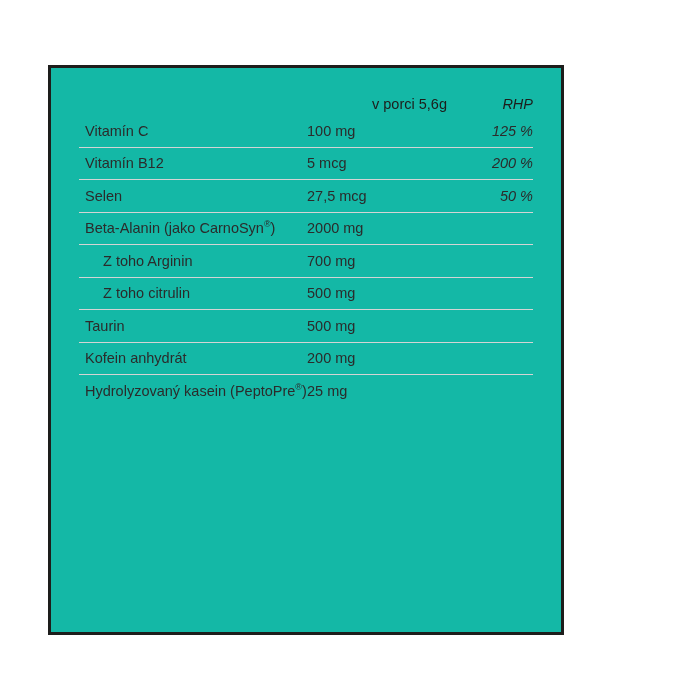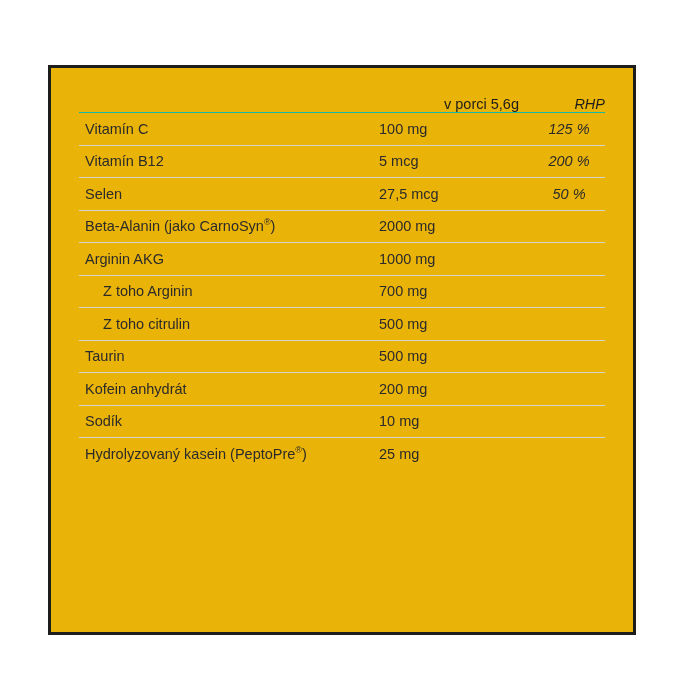--- a/index.html
+++ b/index.html
@@ -16,25 +16,25 @@
   .page {
     position: relative;
     width: 700px;
     height: 700px;
     box-sizing: border-box;
   }
   .panel {
     position: absolute;
     left: 48px;
     top: 65px;
-    width: 588px;
+    width: 516px;
     height: 570px;
     border: 3px solid #1d1d1b;
     box-sizing: border-box;
-    background: #eab308;
+    background: #14b8a6;
   }
   .table-wrap {
     position: absolute;
     left: 28px;
     top: 28px;
     right: 28px;
   }
   table.nutrition {
     width: 100%;
     border-collapse: collapse;
@@ -60,21 +60,21 @@
     text-align: right;
     padding-right: 14px;
   }
   thead th.col-rhp {
     text-align: right;
   }
   tbody tr {
     border-top: 1px solid #d4d4d4;
   }
   tbody tr:first-child {
-    border-top: 1px solid #14b8a6;
+    border-top: 3px solid #14b8a6;
   }
   tbody td {
     height: 31.5px;
     color: #2b2b2b;
     font-size: 14.5px;
   }
   tbody td.col-name {
     text-align: left;
     padding-left: 6px;
     white-space: nowrap;
@@ -82,21 +82,21 @@
   tbody td.col-name.indent {
     padding-left: 24px;
     margin-top: 28px;
   }
   tbody td.col-amount {
     text-align: left;
     padding-right: 14px;
     white-space: nowrap;
   }
   tbody td.col-rhp {
-    text-align: center;
+    text-align: right;
     white-space: nowrap;
   }
   .col-amount-w { width: 140px; }
   .col-rhp-w { width: 72px; font-style: italic; }
   sup {
     font-size: 9px;
     vertical-align: super;
     line-height: 0;
   }
 </style>
@@ -129,50 +129,40 @@
               <td class="col-name">Selen</td>
               <td class="col-amount col-amount-w">27,5 mcg</td>
               <td class="col-rhp col-rhp-w">50 %</td>
             </tr>
             <tr>
               <td class="col-name">Beta-Alanin (jako CarnoSyn<sup>®</sup>)</td>
               <td class="col-amount col-amount-w">2000 mg</td>
               <td class="col-rhp col-rhp-w"></td>
             </tr>
             <tr>
-              <td class="col-name">Arginin AKG</td>
-              <td class="col-amount col-amount-w">1000 mg</td>
-              <td class="col-rhp col-rhp-w"></td>
-            </tr>
-            <tr>
               <td class="col-name indent">Z toho Arginin</td>
               <td class="col-amount col-amount-w">700 mg</td>
               <td class="col-rhp col-rhp-w"></td>
             </tr>
             <tr>
               <td class="col-name indent">Z toho citrulin</td>
               <td class="col-amount col-amount-w">500 mg</td>
               <td class="col-rhp col-rhp-w"></td>
             </tr>
             <tr>
               <td class="col-name">Taurin</td>
               <td class="col-amount col-amount-w">500 mg</td>
               <td class="col-rhp col-rhp-w"></td>
             </tr>
             <tr>
               <td class="col-name">Kofein anhydrát</td>
               <td class="col-amount col-amount-w">200 mg</td>
               <td class="col-rhp col-rhp-w"></td>
             </tr>
             <tr>
-              <td class="col-name">Sodík</td>
-              <td class="col-amount col-amount-w">10 mg</td>
-              <td class="col-rhp col-rhp-w"></td>
-            </tr>
-            <tr>
               <td class="col-name">Hydrolyzovaný kasein (PeptoPre<sup>®</sup>)</td>
               <td class="col-amount col-amount-w">25 mg</td>
               <td class="col-rhp col-rhp-w"></td>
             </tr>
           </tbody>
       </table>
     </div>
   </div>
 </div>
 

